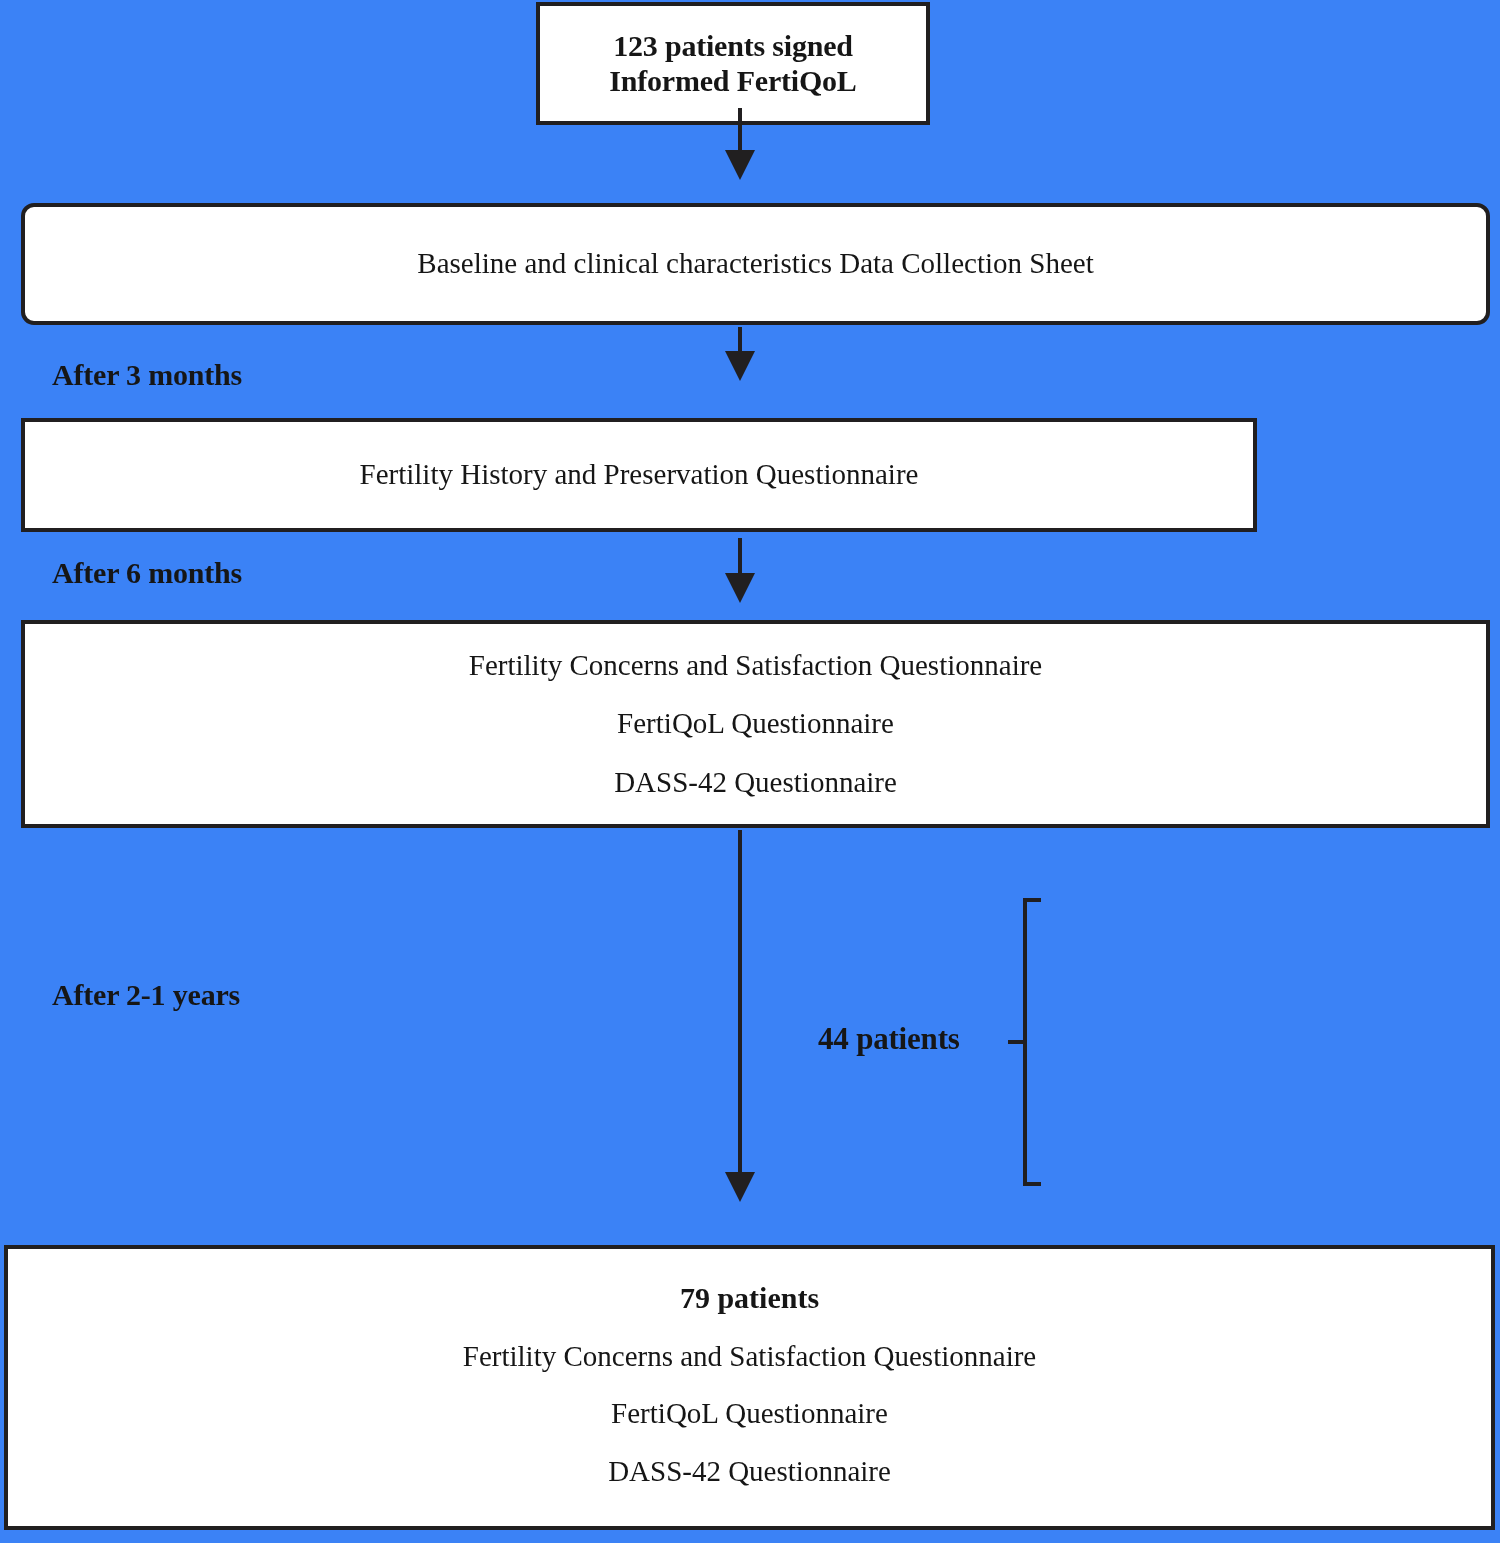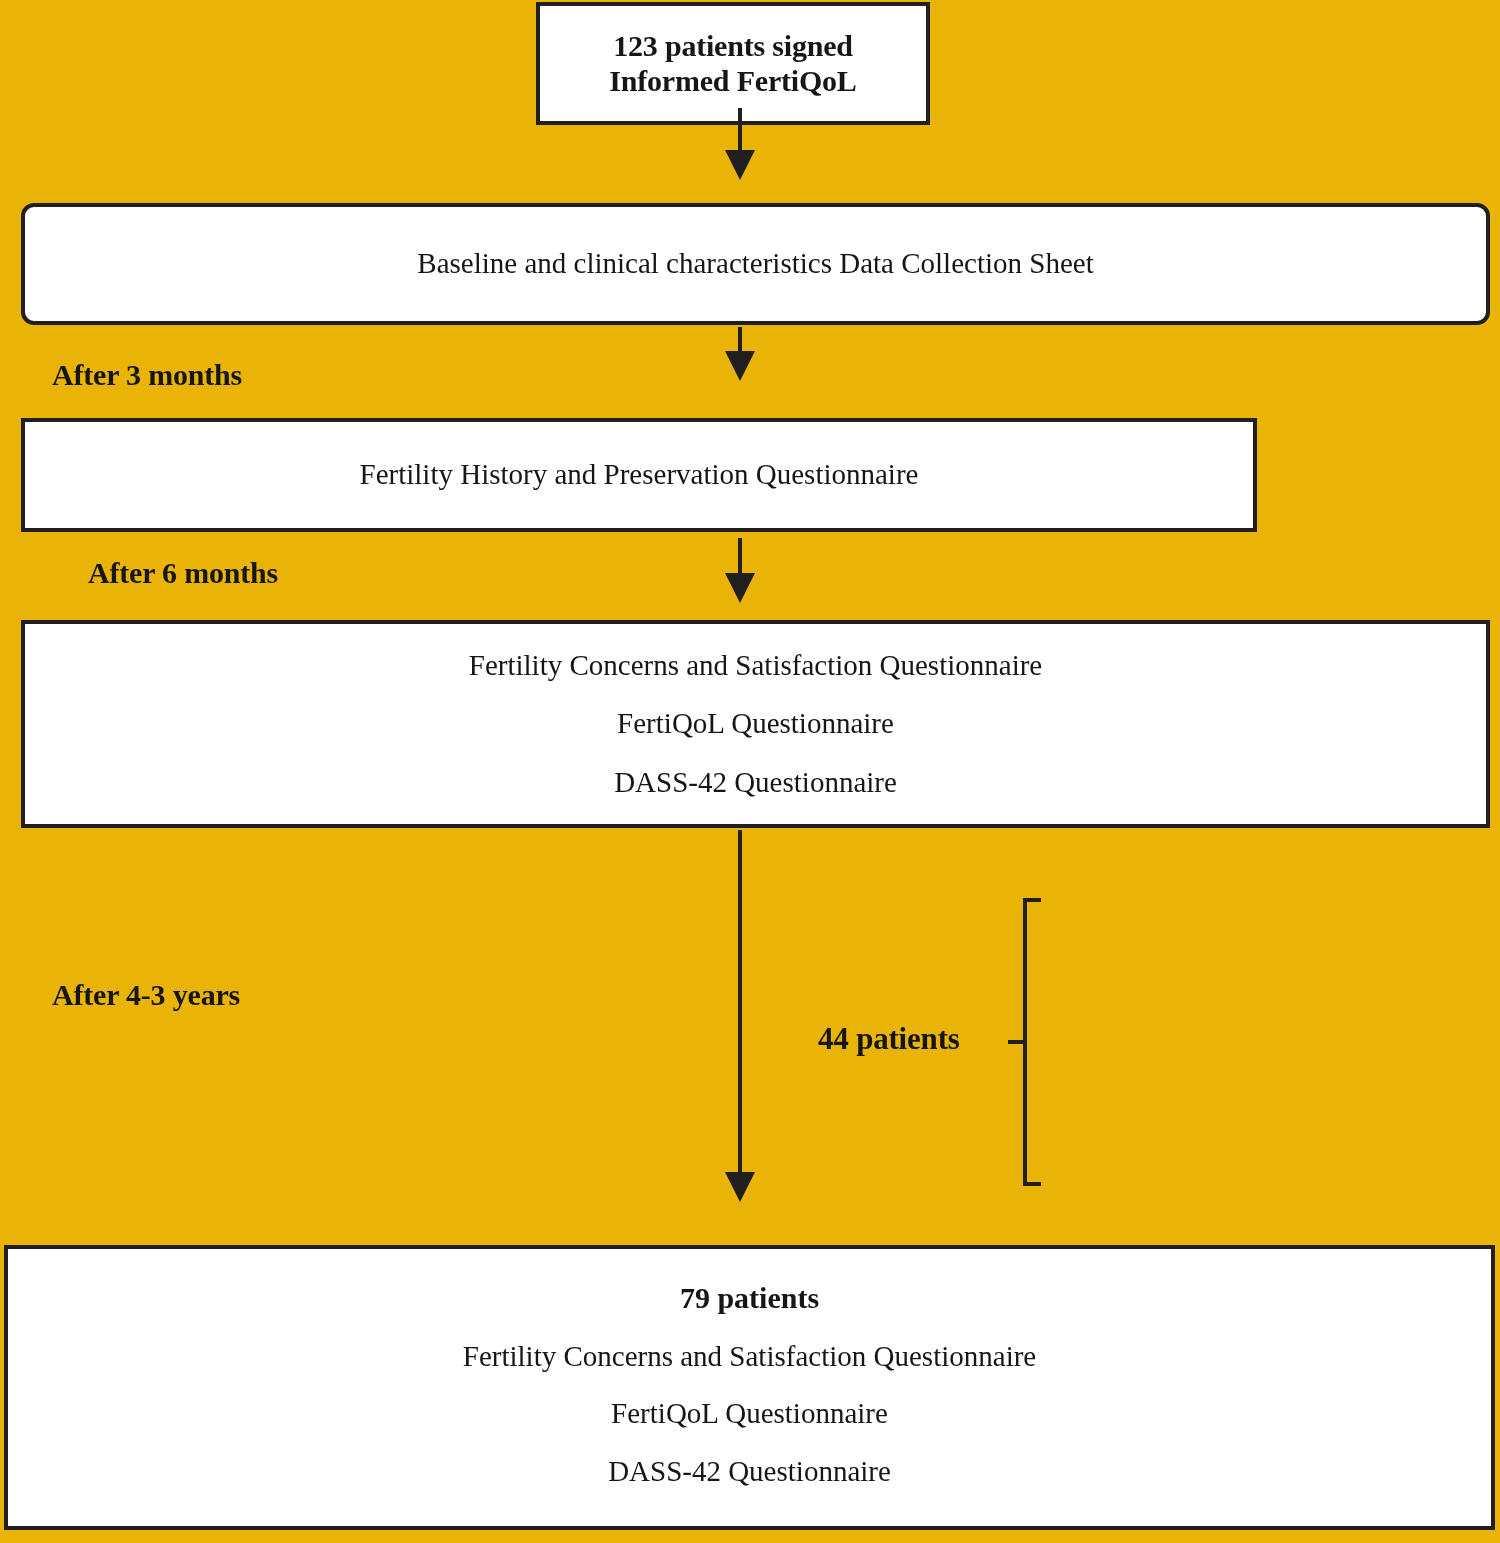--- a/index.html
+++ b/index.html
@@ -4,21 +4,21 @@
 <style>
   html, body {
     margin: 0;
     padding: 0;
     background: #ffffff;
   }
   #page {
     position: relative;
     width: 1500px;
     height: 1543px;
-    background: #eab308;
+    background: #3b82f6;
     overflow: hidden;
     font-family: "Liberation Serif", "DejaVu Serif", serif;
     color: #161616;
   }
 
   .box {
     position: absolute;
     box-sizing: border-box;
     border: 4px solid #211f20;
     background: #ffffff;
@@ -92,21 +92,21 @@
 
   
   .timelabel {
     position: absolute;
     font-weight: bold;
     font-size: 30px;
     white-space: nowrap;
     letter-spacing: -0.2px;
   }
   #label-3months { left: 52px; top: 358px; }
-  #label-6months { left: 52px; top: 556px; margin-left: 36px; }
+  #label-6months { left: 52px; top: 556px; }
   #label-23years { left: 52px; top: 978px; }
 
   
   .arrow {
     position: absolute;
     width: 30px;
   }
   .arrow .shaft {
     position: absolute;
     left: 13px;
@@ -232,21 +232,21 @@
     <div class="shaft"></div>
     <div class="head"></div>
   </div>
 
   <div class="box" id="box-six-month">
     <div class="line">Fertility Concerns and Satisfaction Questionnaire</div>
     <div class="line">FertiQoL Questionnaire</div>
     <div class="line">DASS-42 Questionnaire</div>
   </div>
 
-  <div class="timelabel" id="label-23years">After 4-3 years</div>
+  <div class="timelabel" id="label-23years">After 2-1 years</div>
 
   <div class="arrow" id="arrow-4">
     <div class="shaft"></div>
     <div class="head"></div>
   </div>
 
   <div id="dropout-group">
     <div id="dropout-count">44 patients</div>
     <div id="dropout-bracket-tick"></div>
     <div id="dropout-bracket"></div>

